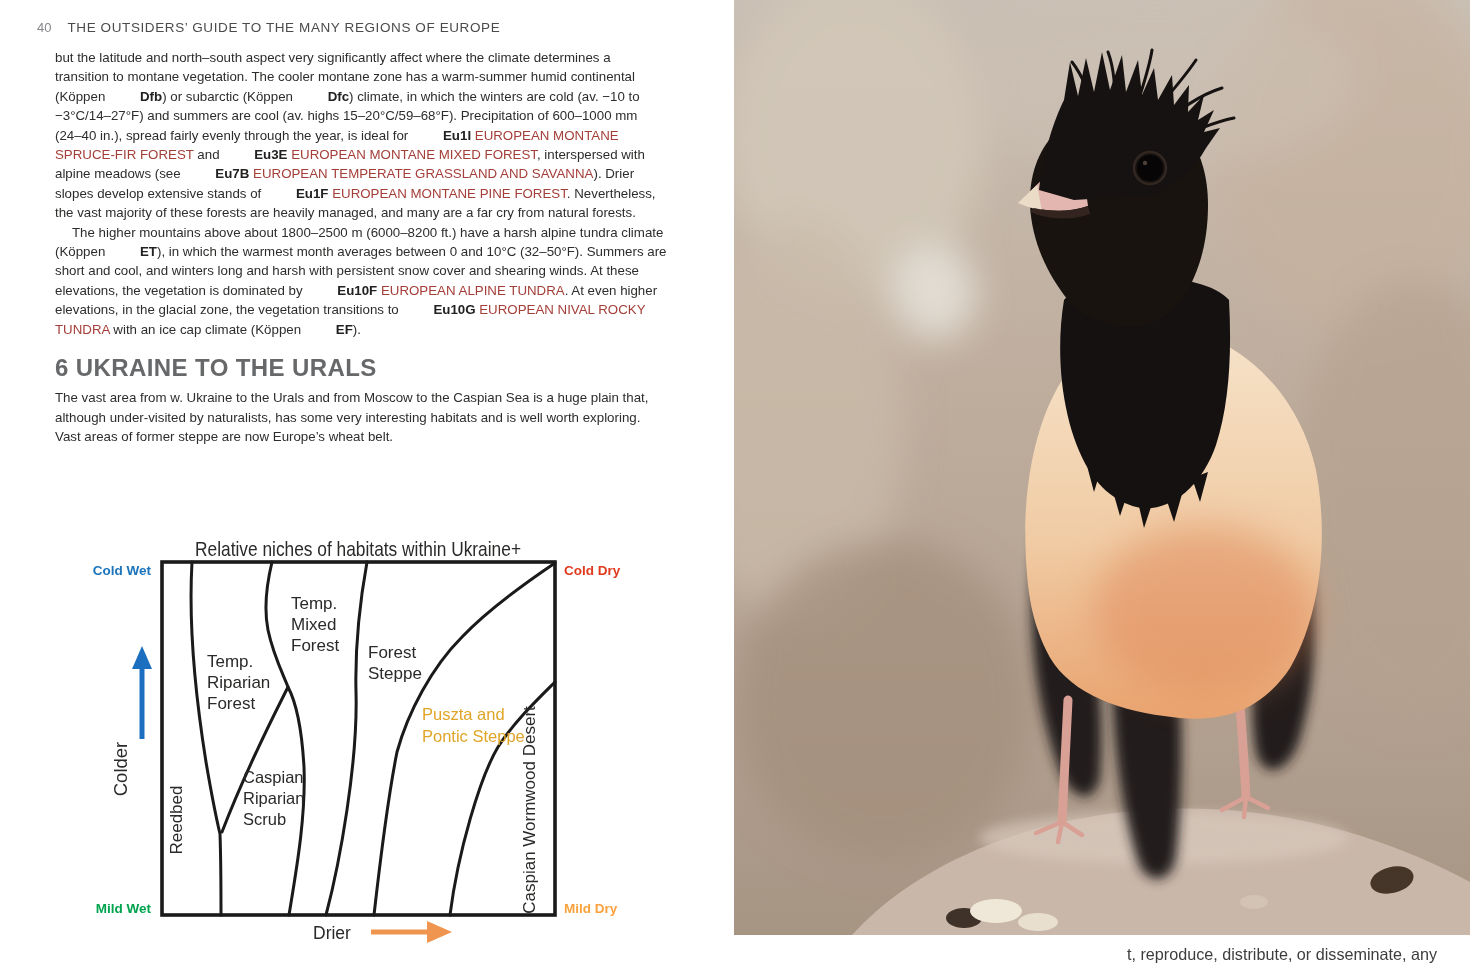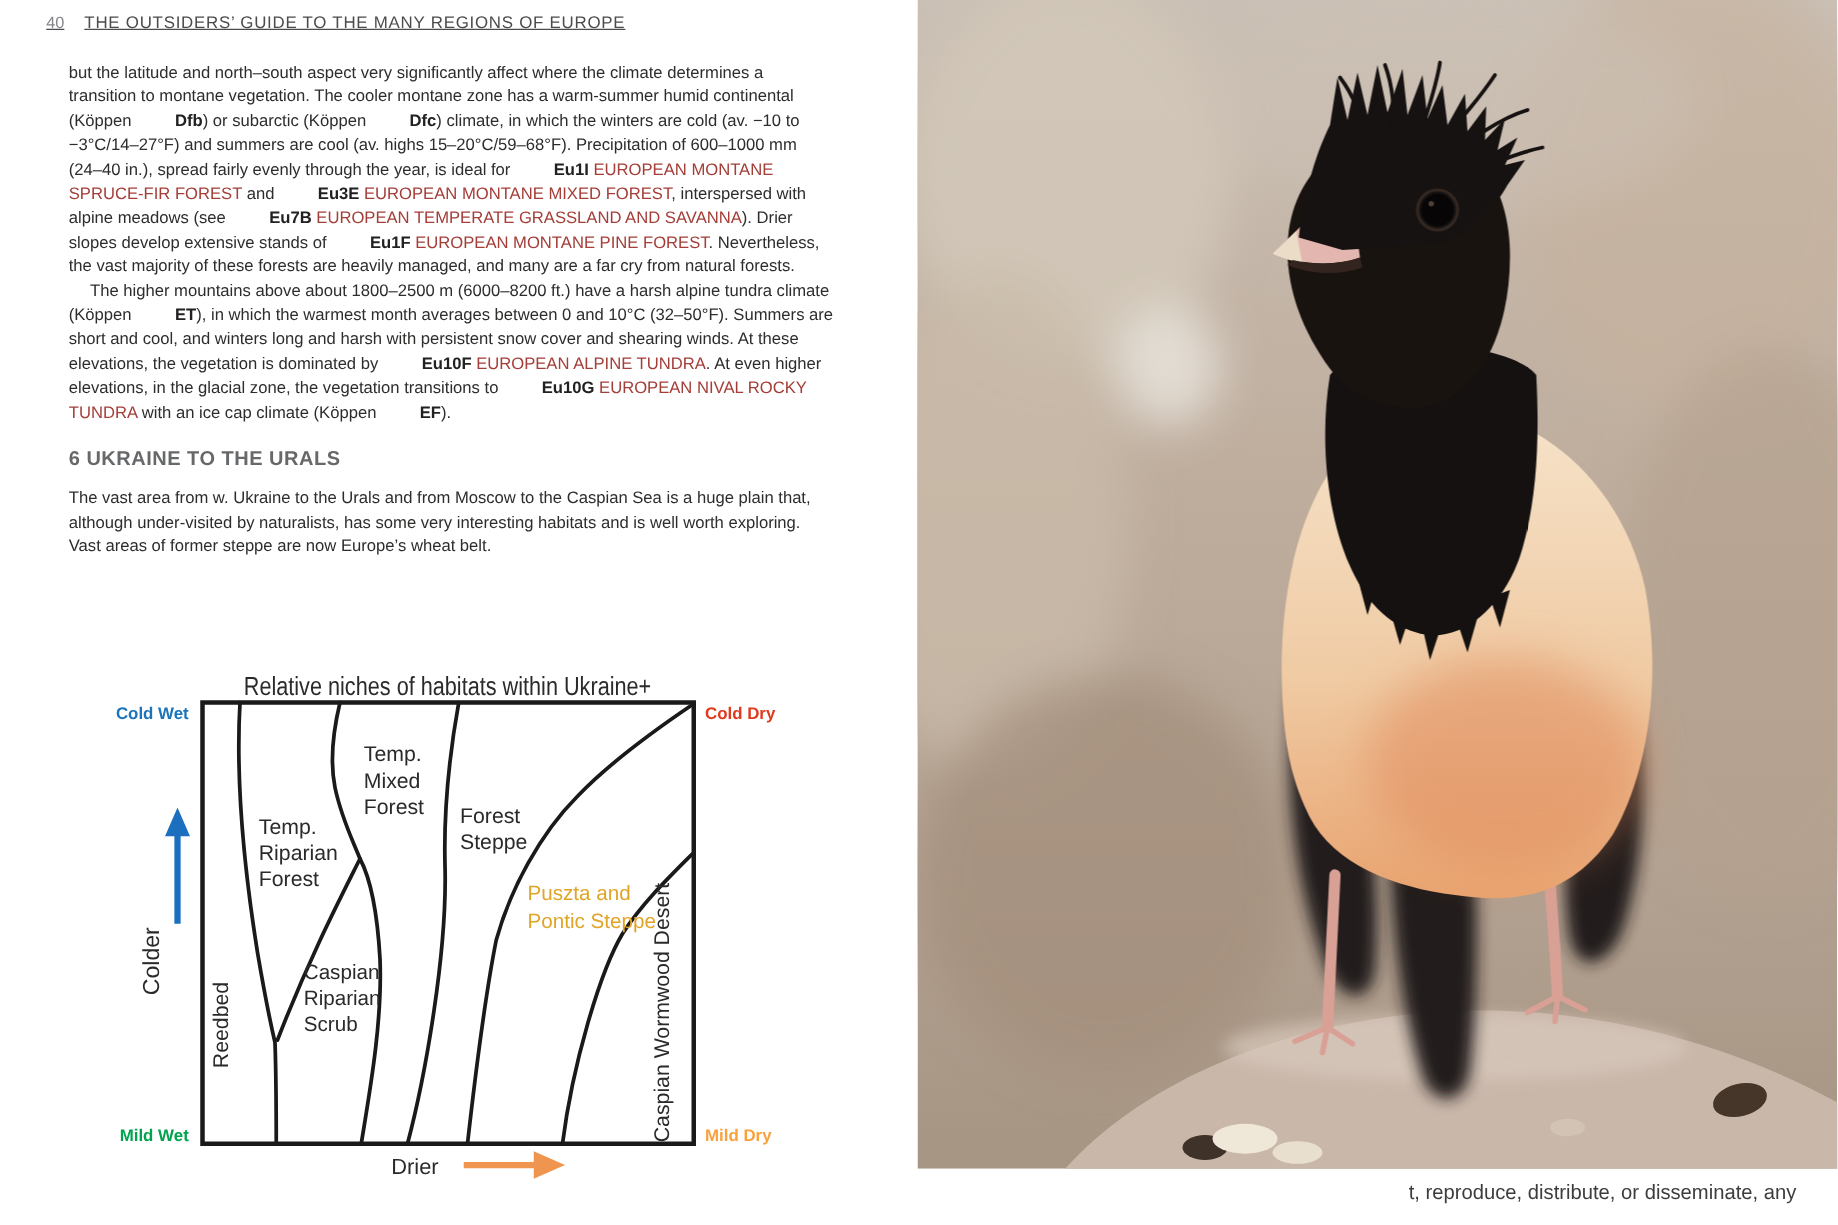--- a/index.html
+++ b/index.html
@@ -1,31 +1,31 @@
 <!DOCTYPE html>
 <html><head>
 <meta charset="utf-8">
 <style>
   html,body{margin:0;padding:0;background:#ffffff;}
   .page{position:relative;width:1470px;height:980px;background:#ffffff;overflow:hidden;
         font-family:"Liberation Sans","DejaVu Sans",sans-serif;}
 
   
-  .running-head{position:absolute;left:37px;top:10px;width:680px;font-size:13.5px;
-                color:#4b4b4d;letter-spacing:0.6px;white-space:nowrap;text-decoration:underline;}
+  .running-head{position:absolute;left:37px;top:20px;width:680px;font-size:13.5px;
+                color:#4b4b4d;letter-spacing:0.6px;white-space:nowrap;}
   .running-head .pagenum{color:#85868a;letter-spacing:0;margin-right:16px;font-size:13px;}
 
   
   .bodycol{position:absolute;left:55px;top:48px;width:612px;color:#2e2d2c;
            font-size:13.3px;line-height:19.4px;}
   .bodycol p{margin:0;}
   .bodycol p.indent{text-indent:17px;}
   .seg-b{font-weight:bold;color:#232120;margin-left:31px;}
   .seg-r{color:#a43e38;text-align:center;}
-  .section-heading{margin:17px 0 8px 0;font-size:16px;font-weight:bold;color:#67686a;
+  .section-heading{margin:17px 0 8px 0;font-size:24px;font-weight:bold;color:#67686a;
                    letter-spacing:0.4px;line-height:24px;}
 
   
   .diagram{position:absolute;left:85px;top:532px;width:580px;height:415px;}
 
   
   .photo{position:absolute;left:734px;top:0;width:736px;height:935px;}
 
   
   .caption{position:absolute;left:1140px;top:990px;white-space:nowrap;z-index:2;}

